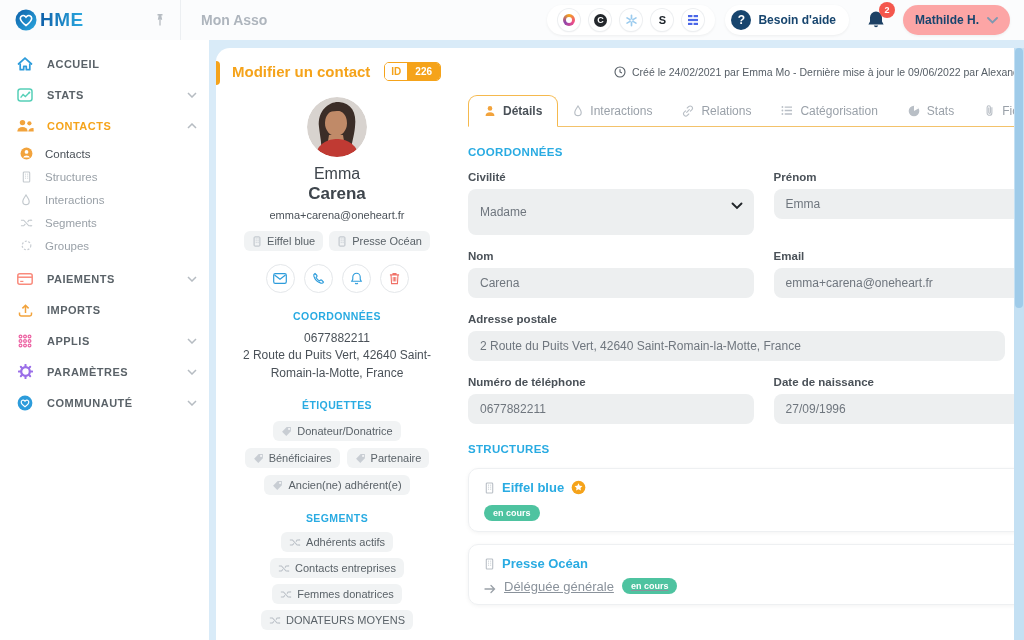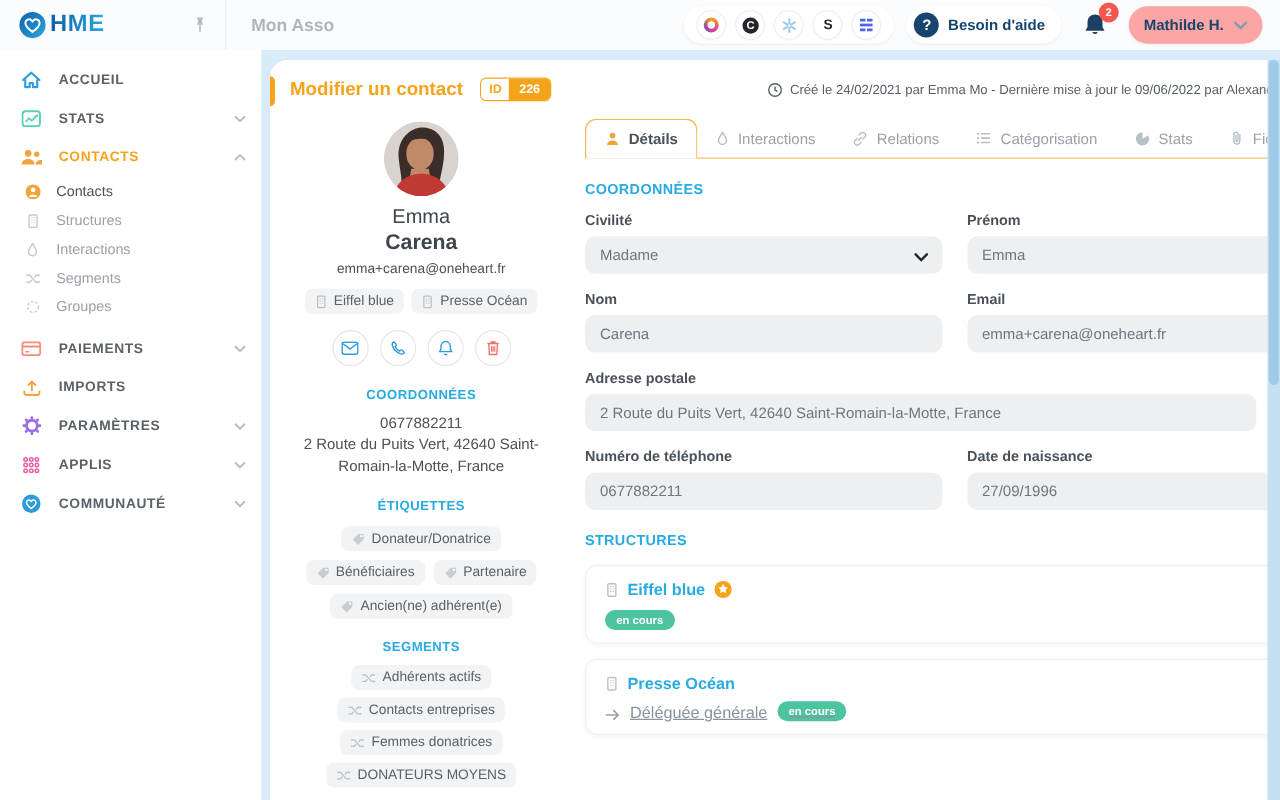--- a/index.html
+++ b/index.html
@@ -79,21 +79,21 @@
   .tabs { display:flex; border-bottom:1px solid #F3C26B; }
   .tab { display:flex; align-items:center; gap:7px; padding:8px 15px; font-size:12px; color:#9AA1A9; cursor:pointer; }
   .tab.active { background:#fff; border:1px solid #F5B94E; border-bottom:1px solid #fff; border-radius:9px 9px 0 0;
     margin-bottom:-1px; color:#4A5158; font-weight:bold;justify-content:space-between; }
   .sec-title { color:#29ABE2; font-size:11.5px; font-weight:bold; letter-spacing:.3px; margin:19px 0 13px; }
   .frow { display:flex; gap:20px; margin-bottom:15px; }
   .field { flex:1; }
   .field label { display:block; font-size:11.5px; font-weight:bold; color:#4A5158; margin-bottom:6px; }
   .tinput { width:100%; height:30px; background:#EDEFF0; border:none; border-radius:8px; padding:0 12px;
     font-size:12px; color:#6F767E; font-family:inherit; outline:none; }
-  .select-box { position:relative; height:30px; background:#EDEFF0; border-radius:8px; display:flex; align-items:center;
+  .select-box { position:relative; height:46px; background:#EDEFF0; border-radius:8px; display:flex; align-items:center;
     padding:0 30px 0 12px; font-size:12px; color:#6F767E; cursor:pointer; }
   .select-box .chev { position:absolute; right:11px; top:10px; }
   .icon-wrap-r { position:absolute; right:10px; top:8px; }
   .rel { position:relative; }
   .addr-row { display:flex; align-items:center; gap:14px; margin-bottom:15px; }
   .addr-row .tinput { flex:1; width:auto; }
   .icon-btn { background:none; border:none; padding:0; display:flex; cursor:pointer; }
   .struct-card { border:1px solid #EEF0F2; border-radius:10px; box-shadow:0 1px 4px rgba(0,0,0,.05);
     padding:11px 15px 10px; margin-bottom:12px; }
   .struct-line { display:flex; align-items:center; gap:7px; }
@@ -291,59 +291,59 @@
       <span class="ic">
           <svg width="15" height="14" viewBox="0 0 15 14">
             <path d="M1.5 9.5 v1.8 a1.7 1.7 0 0 0 1.7 1.7 h8.6 a1.7 1.7 0 0 0 1.7 -1.7 V9.5" stroke="#F2A33C" stroke-width="1.5" fill="none"></path>
             <path d="M7.5 10 V2.6 M4.4 5.4 7.5 2.3 10.6 5.4" stroke="#F2A33C" stroke-width="1.5" fill="none"></path>
           </svg>
         </span>
       <span class="lbl">IMPORTS</span>
     </div>
     <div class="side-item">
       <span class="ic">
+          <svg width="14" height="14" viewBox="0 0 14 14">
+            <g fill="none" stroke="#EC5FA1" stroke-width="1.2">
+              <circle cx="2.5" cy="2.5" r="1.4"></circle>
+              <circle cx="7" cy="2.5" r="1.4"></circle>
+              <circle cx="11.5" cy="2.5" r="1.4"></circle>
+              <circle cx="2.5" cy="7" r="1.4"></circle>
+              <circle cx="7" cy="7" r="1.4"></circle>
+              <circle cx="11.5" cy="7" r="1.4"></circle>
+              <circle cx="2.5" cy="11.5" r="1.4"></circle>
+              <circle cx="7" cy="11.5" r="1.4"></circle>
+              <circle cx="11.5" cy="11.5" r="1.4"></circle>
+            </g>
+          </svg>
+        </span>
+      <span class="lbl">APPLIS</span>
+      <span class="side-chevron">
+          <svg width="10" height="6" viewBox="0 0 10 6">
+            <path d="M1 1 5 5 9 1" stroke="#B6BCC2" stroke-width="1.5" fill="none"></path>
+          </svg>
+        </span>
+    </div>
+    <div class="side-item">
+      <span class="ic">
           <svg width="15" height="15" viewBox="0 0 16 16">
             <circle cx="8" cy="8" r="4.6" fill="none" stroke="#9B6FE8" stroke-width="2.4"></circle>
             <g stroke="#9B6FE8" stroke-width="2.2" stroke-linecap="round">
               <path d="M8 .9 V2.6"></path>
               <path d="M8 13.4 V15.1"></path>
               <path d="M.9 8 H2.6"></path>
               <path d="M13.4 8 H15.1"></path>
               <path d="M3 3 4.2 4.2"></path>
               <path d="M11.8 11.8 13 13"></path>
               <path d="M13 3 11.8 4.2"></path>
               <path d="M4.2 11.8 3 13"></path>
             </g>
             <circle cx="8" cy="8" r="2.1" fill="#fff"></circle>
           </svg>
         </span>
       <span class="lbl">PARAMÈTRES</span>
-      <span class="side-chevron">
-          <svg width="10" height="6" viewBox="0 0 10 6">
-            <path d="M1 1 5 5 9 1" stroke="#B6BCC2" stroke-width="1.5" fill="none"></path>
-          </svg>
-        </span>
-    </div>
-    <div class="side-item">
-      <span class="ic">
-          <svg width="14" height="14" viewBox="0 0 14 14">
-            <g fill="none" stroke="#EC5FA1" stroke-width="1.2">
-              <circle cx="2.5" cy="2.5" r="1.4"></circle>
-              <circle cx="7" cy="2.5" r="1.4"></circle>
-              <circle cx="11.5" cy="2.5" r="1.4"></circle>
-              <circle cx="2.5" cy="7" r="1.4"></circle>
-              <circle cx="7" cy="7" r="1.4"></circle>
-              <circle cx="11.5" cy="7" r="1.4"></circle>
-              <circle cx="2.5" cy="11.5" r="1.4"></circle>
-              <circle cx="7" cy="11.5" r="1.4"></circle>
-              <circle cx="11.5" cy="11.5" r="1.4"></circle>
-            </g>
-          </svg>
-        </span>
-      <span class="lbl">APPLIS</span>
       <span class="side-chevron">
           <svg width="10" height="6" viewBox="0 0 10 6">
             <path d="M1 1 5 5 9 1" stroke="#B6BCC2" stroke-width="1.5" fill="none"></path>
           </svg>
         </span>
     </div>
     <div class="side-item">
       <span class="ic">
           <svg width="16" height="16" viewBox="0 0 16 16">
             <circle cx="8" cy="8" r="7.4" fill="#2D9CDB"></circle>

